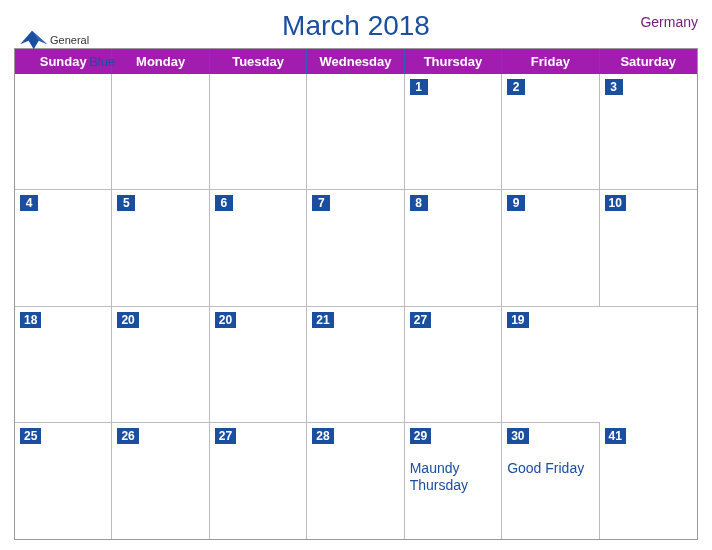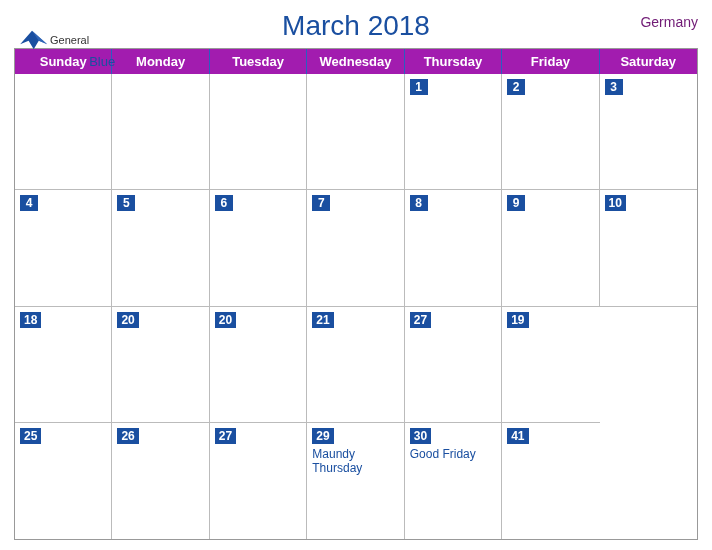--- a/index.html
+++ b/index.html
@@ -110,23 +110,23 @@
       font-size: 12px;
       font-weight: bold;
       color: #fff;
       background-color: #1a4fa0;
       display: inline-block;
       padding: 1px 4px;
       min-width: 18px;
       text-align: center;
     }
     .holiday-label {
-      font-size: 12px;
+      font-size: 14px;
       color: #1a4fa0;
-      margin-top: 3px;
+      margin-top: 16px;
       line-height: 1.2;
     }
   </style>
 </head>
 <body>
 
 <div class="page">
   <div class="header">
     <div class="logo">
       <svg class="logo-bird" viewBox="0 0 40 26">
@@ -174,19 +174,20 @@
           <div class="cal-cell"><span class="day-number">20</span></div>
           <div class="cal-cell"><span class="day-number">20</span></div>
           <div class="cal-cell"><span class="day-number">21</span></div>
           <div class="cal-cell"><span class="day-number">27</span></div>
           <div class="cal-cell"><span class="day-number">19</span></div>
         </div>
         <div class="cal-row">
           <div class="cal-cell"><span class="day-number">25</span></div>
           <div class="cal-cell"><span class="day-number">26</span></div>
           <div class="cal-cell"><span class="day-number">27</span></div>
+          <div class="cal-cell"><span class="day-number">28</span></div>
           <div class="cal-cell"><span class="day-number">29</span><div class="holiday-label">Maundy Thursday</div></div>
           <div class="cal-cell"><span class="day-number">30</span><div class="holiday-label">Good Friday</div></div>
           <div class="cal-cell"><span class="day-number">41</span></div>
         </div>
       </div>
   </div>
 </div>
 
 </body></html>

